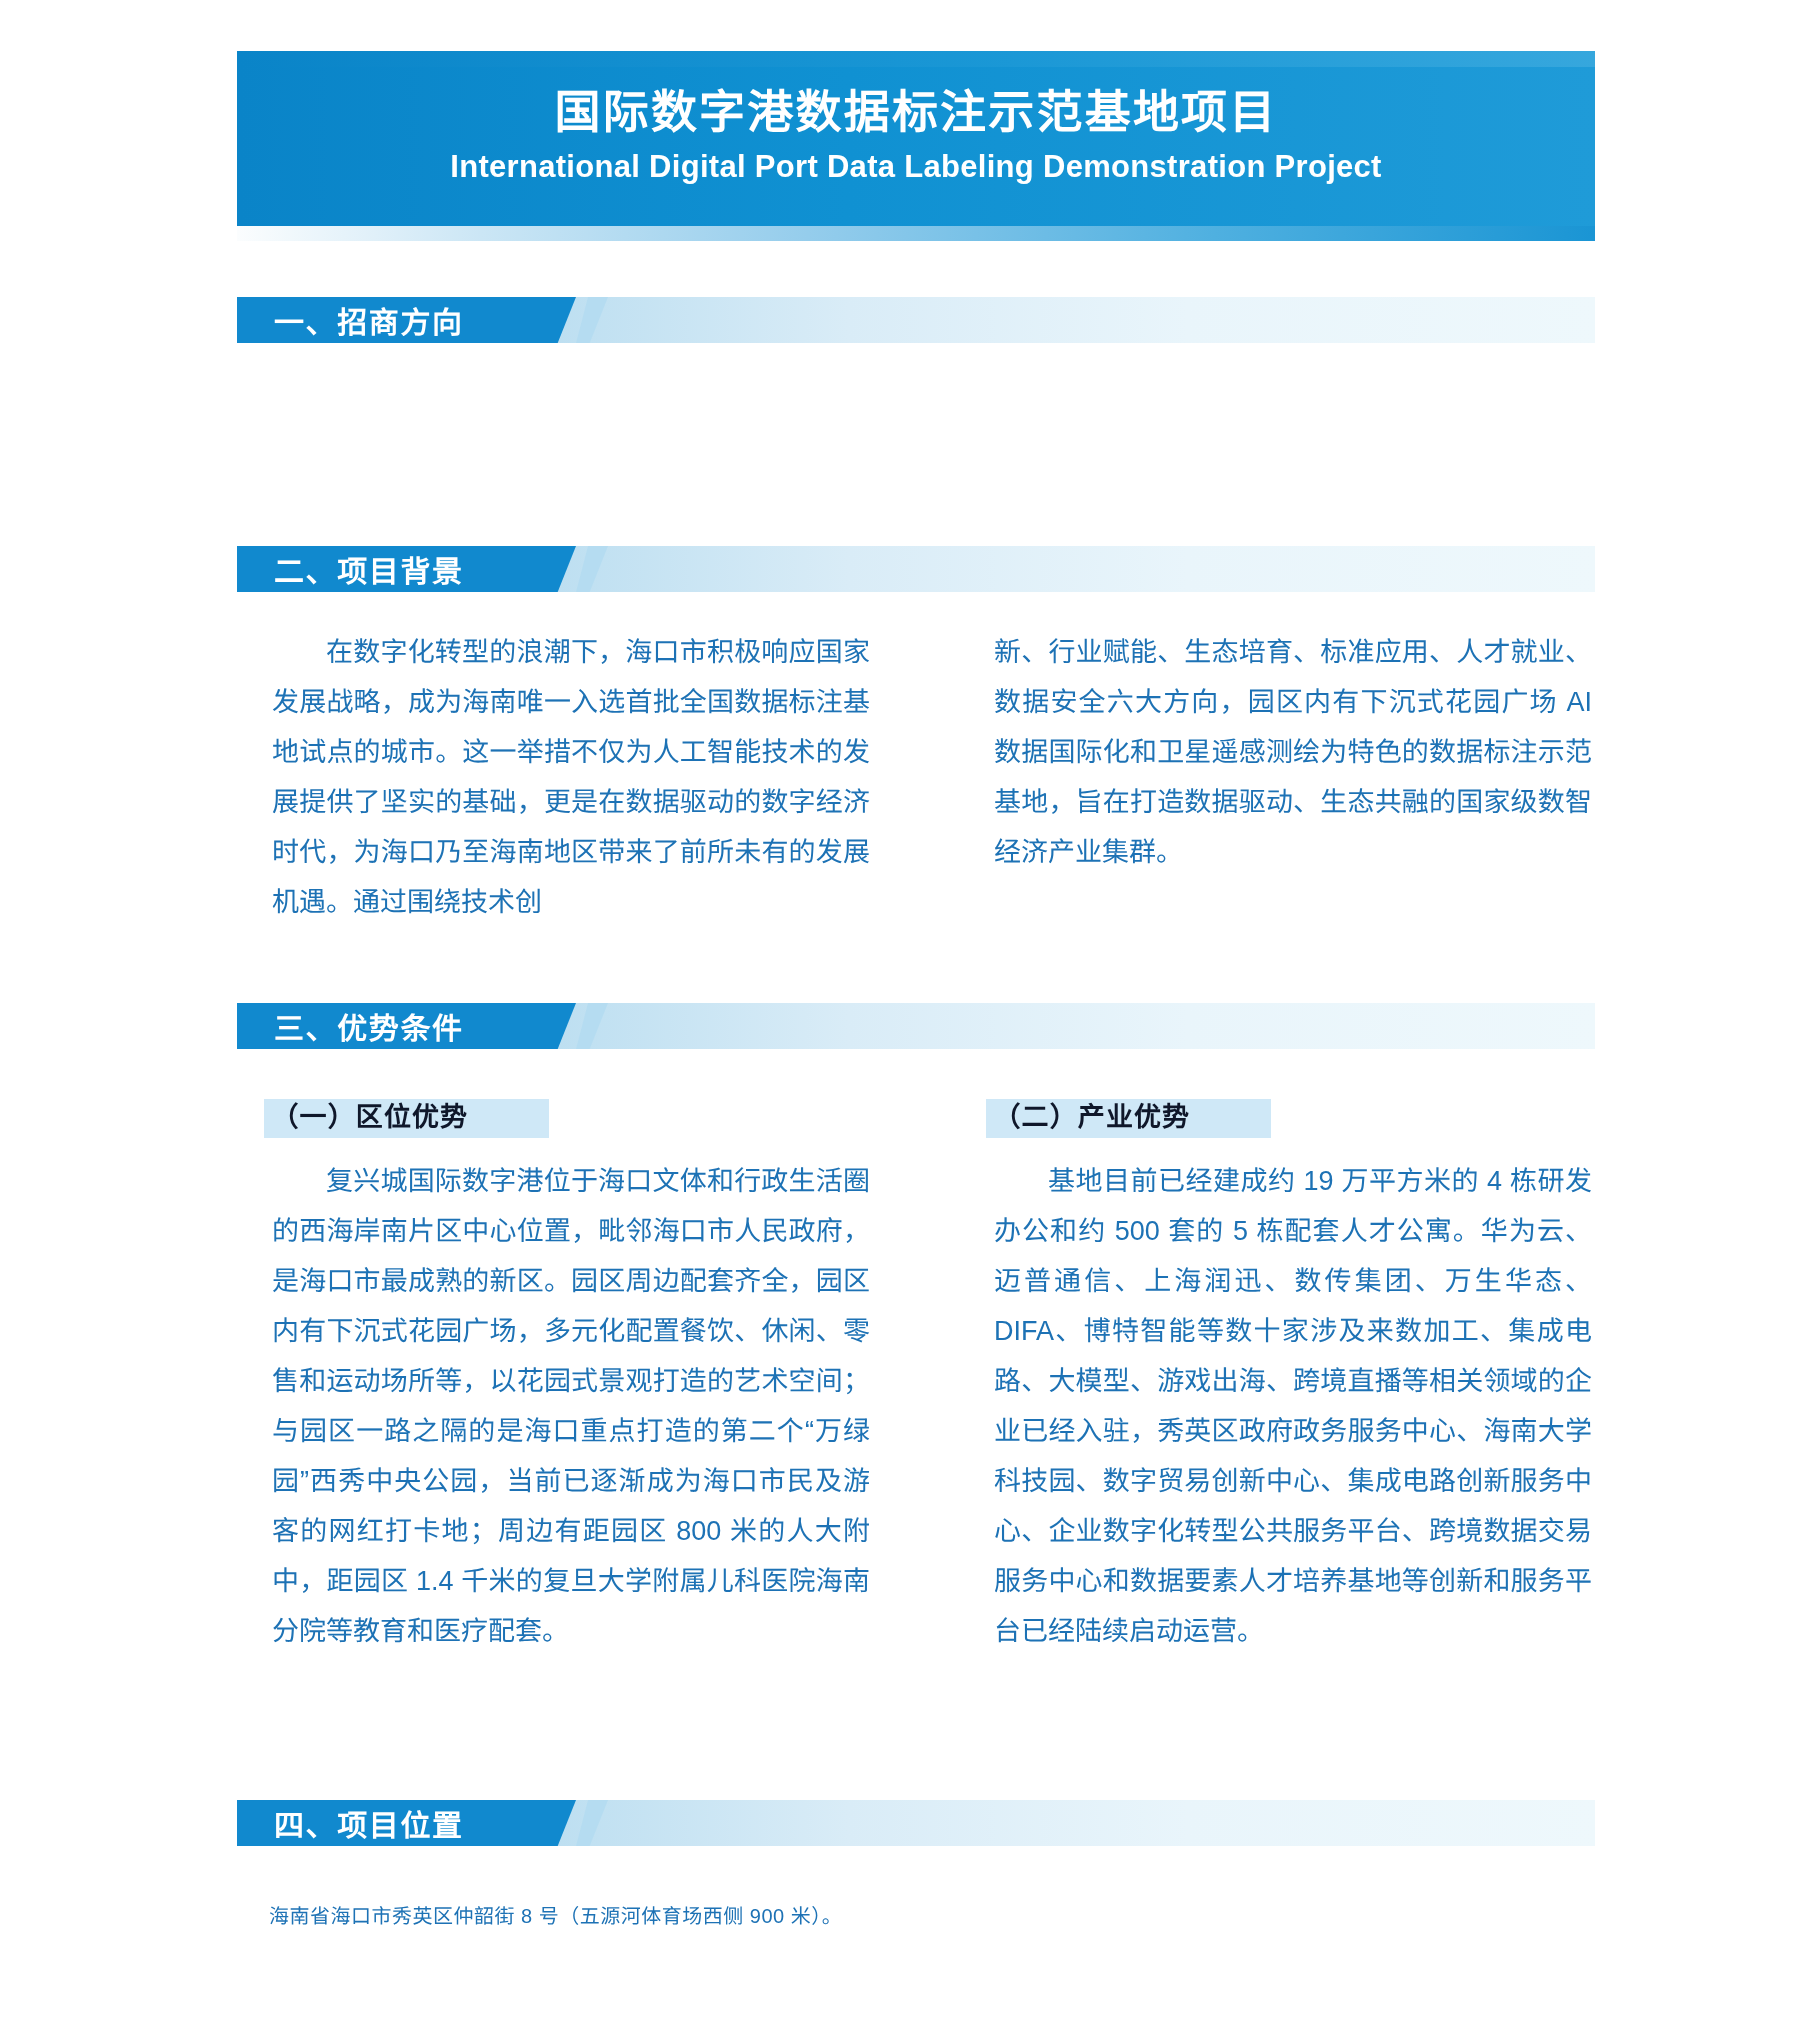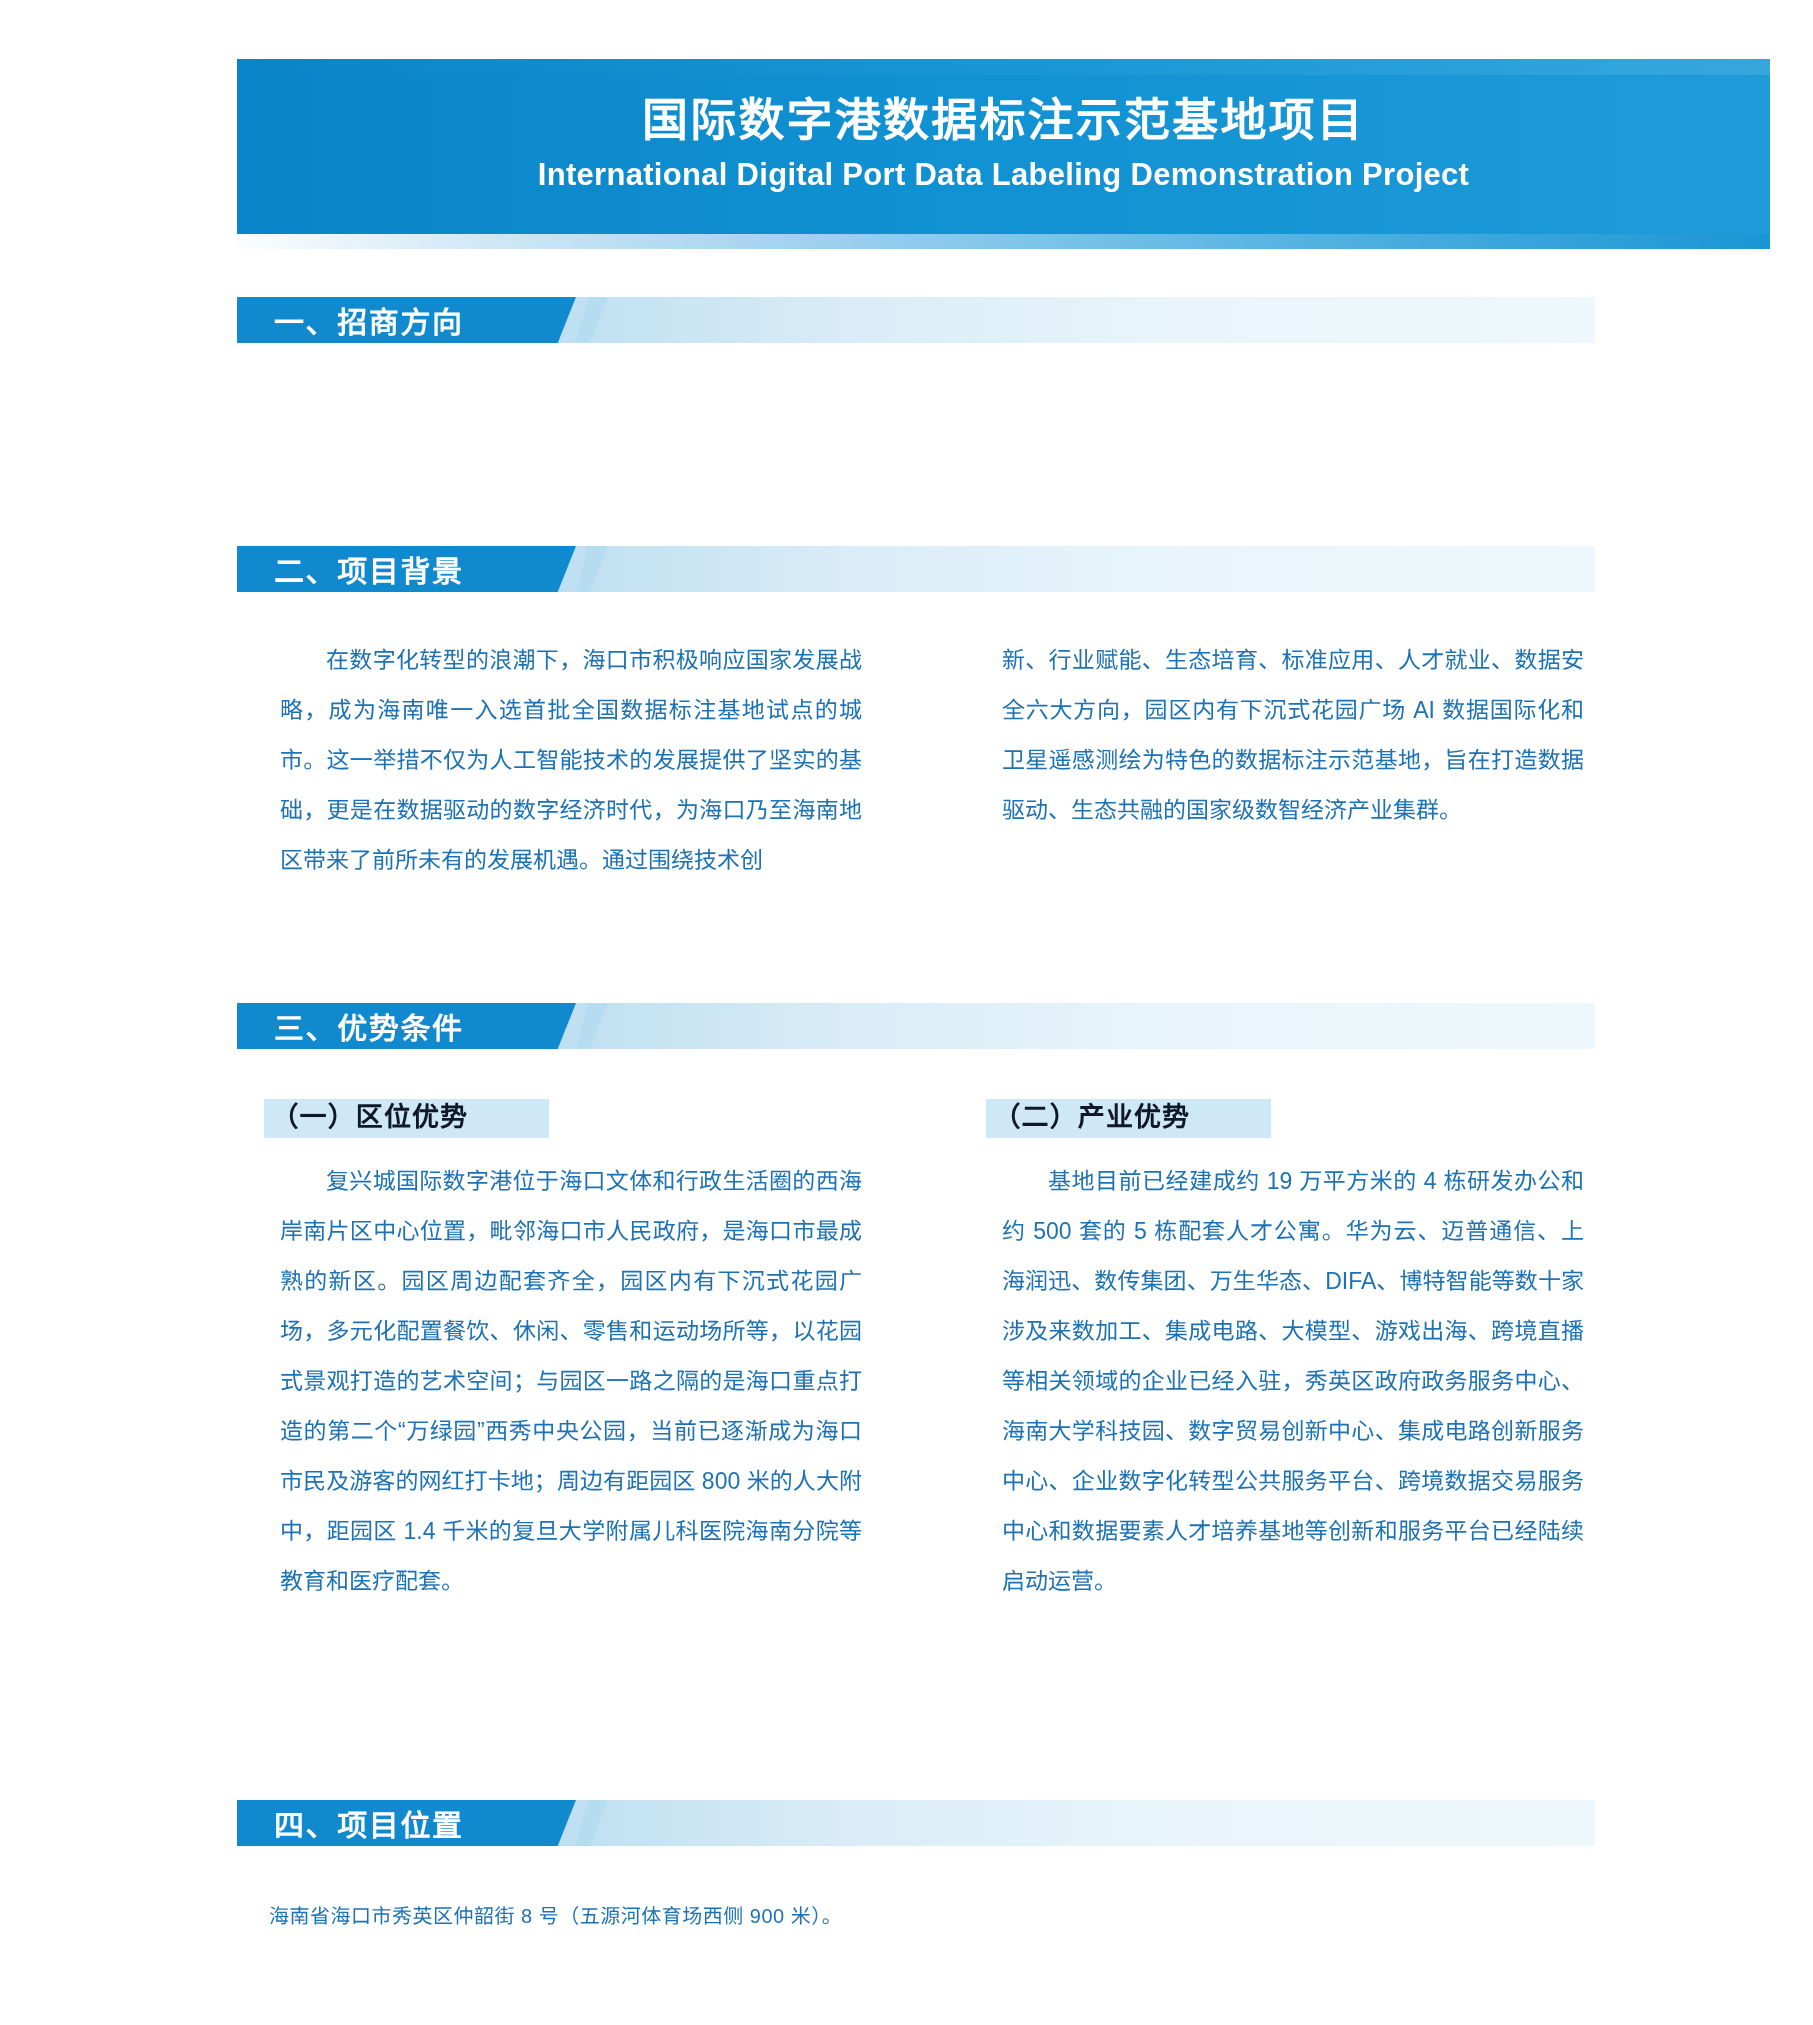--- a/index.html
+++ b/index.html
@@ -21,22 +21,21 @@
     width: 1813px;
     height: 2025px;
     overflow: hidden;
   }
 
   
   .banner-wrap {
     position: absolute;
     left: 237px;
     top: 51px;
-    width: 1533px;
-    margin-top: 8px;
+    width: 1358px;
   }
   .banner {
     position: relative;
     background: linear-gradient(90deg, #0a84c8 0%, #1091d2 45%, #1f9bd8 100%);
     padding: 33px 0 39px 0;
     text-align: center;
   }
   .banner-topstripe {
     position: absolute;
     left: 0; top: 0; right: 0;
@@ -133,26 +132,26 @@
     position: absolute;
     left: 264px;
     width: 1336px;
     display: flex;
     justify-content: space-between;
   }
   .col {
     width: 614px;
   }
   .para {
-    font-size: 23px;
+    font-size: 27px;
     line-height: 50px;
     color: #1d72b5;
     text-align: justify;
     text-justify: inter-ideograph;
-    margin: 16px;
+    margin: 8px;
     letter-spacing: 0px;
   }
   .para.indent { text-indent: 2em; }
 
   
   .subhead {
     display: inline-block;
     background: #cfe8f7;
     font-size: 27px;
     font-weight: 700;

